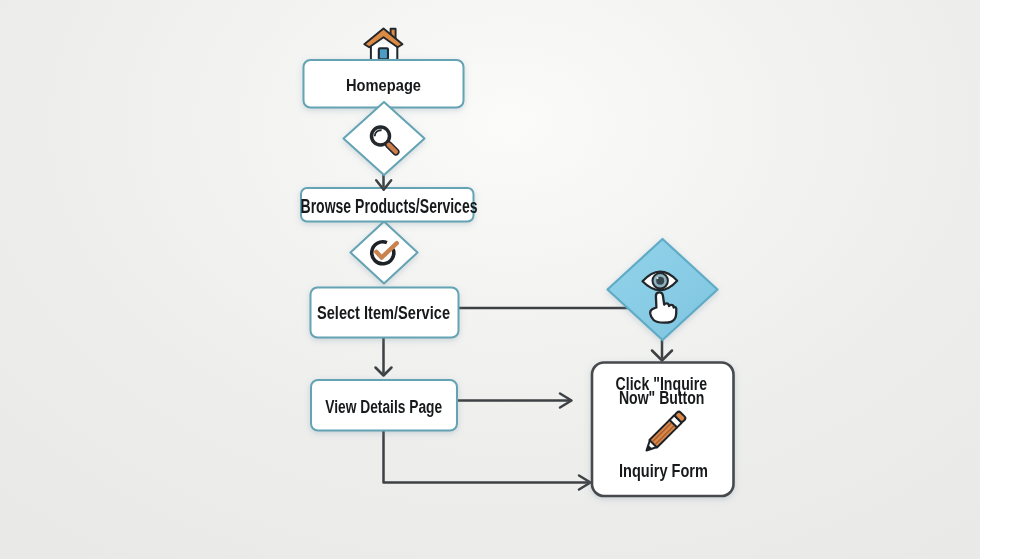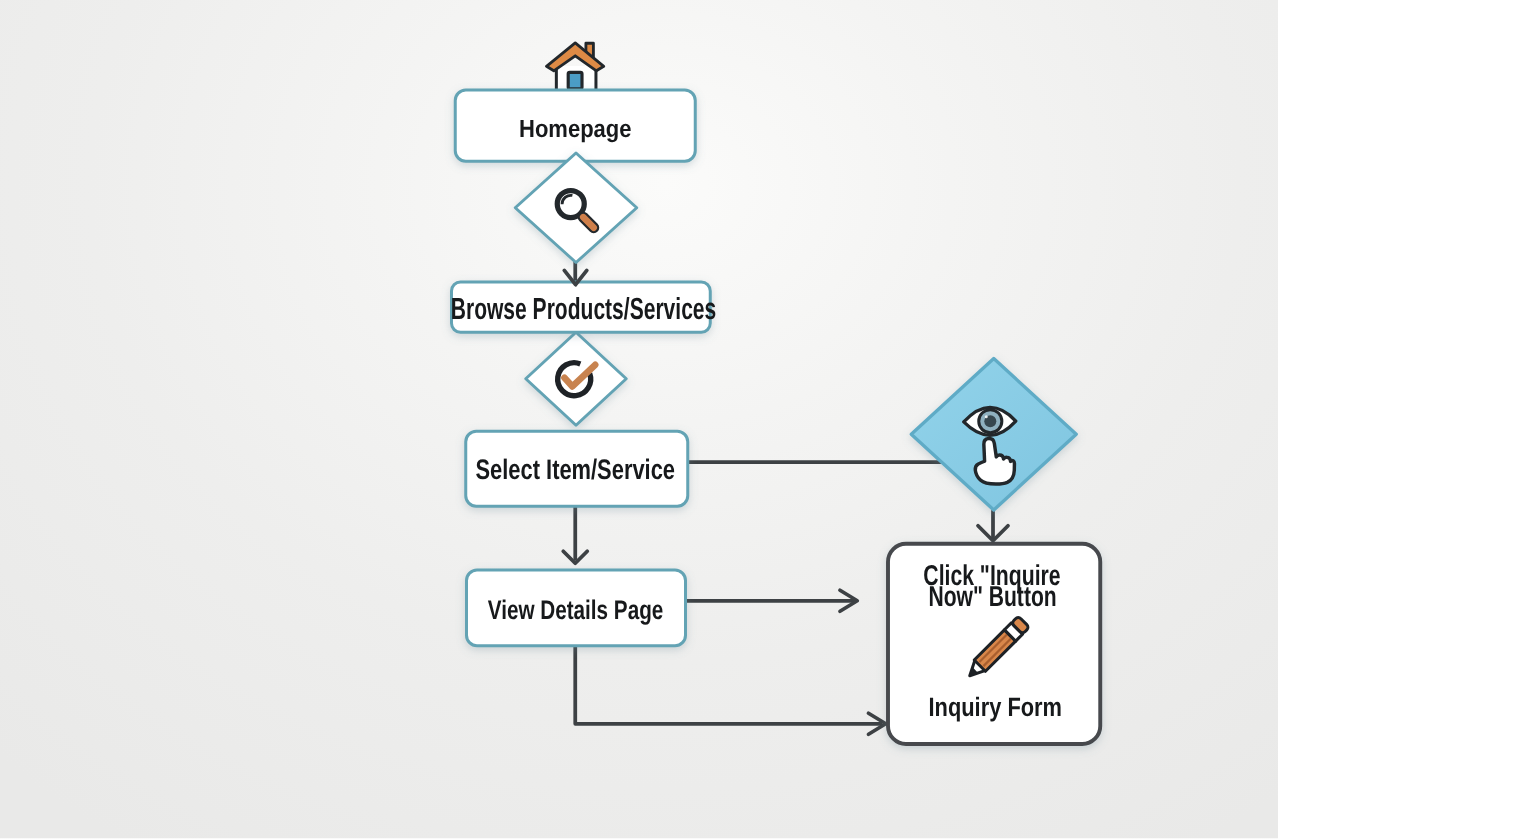--- a/index.html
+++ b/index.html
@@ -1,15 +1,15 @@
 <!DOCTYPE html>
 <html><head><meta charset="utf-8">
 <style>
 html,body{margin:0;padding:0}
-#stage{position:relative;width:852px;height:559px;overflow:hidden;
+#stage{position:relative;width:980px;height:559px;overflow:hidden;
 background:radial-gradient(75% 95% at 52% 22%, #fbfbfa 0%, #f4f4f3 30%, #eeeeed 60%, #e9e9e8 100%);}
 svg{position:absolute;left:0;top:0}
 text{font-family:"Liberation Sans",sans-serif;font-weight:bold;fill:#17191b}
 </style></head>
 <body>
 <div id="stage">
 <svg width="1024" height="559" viewBox="0 0 1024 559">
 <defs>
 <filter id="sh" x="-40%" y="-40%" width="180%" height="200%">
 <feDropShadow dx="0" dy="2" stdDeviation="3" flood-color="#6b8794" flood-opacity="0.28"></feDropShadow>

